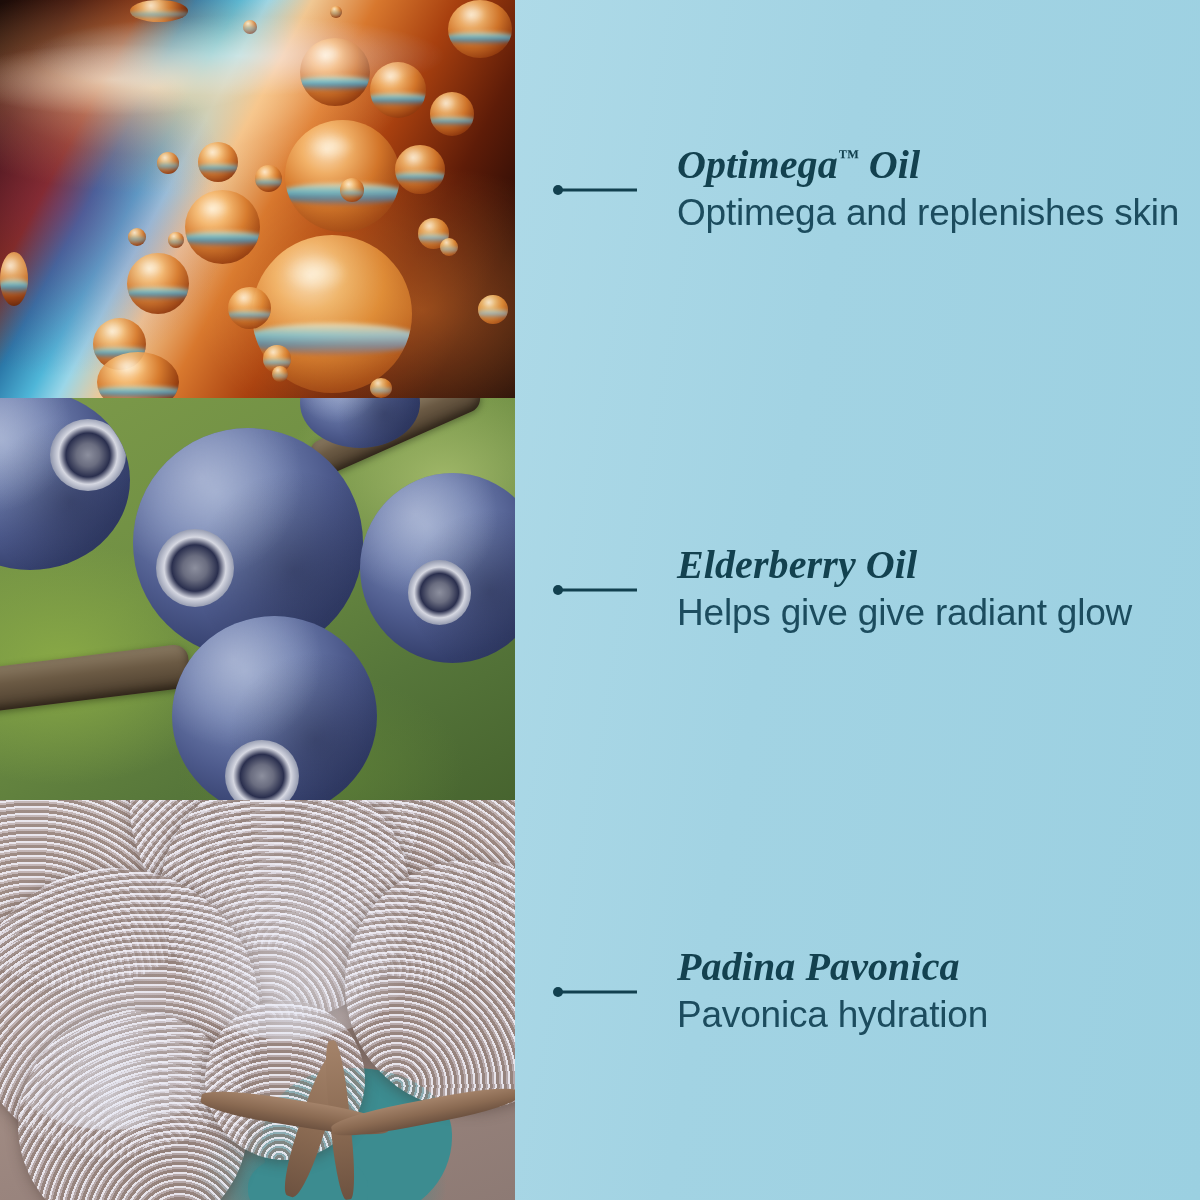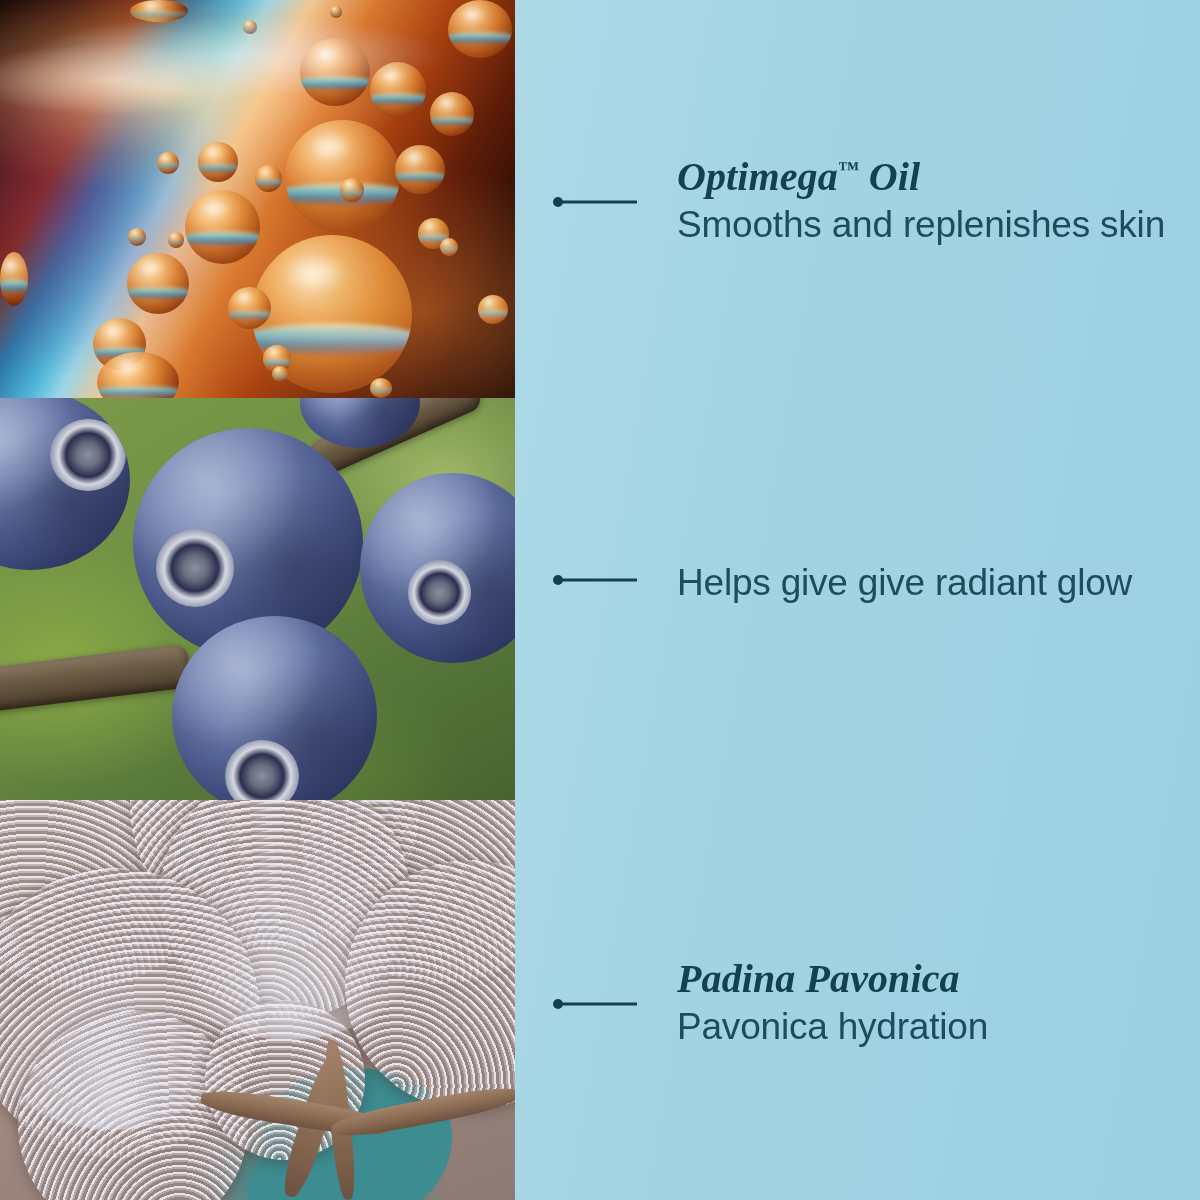--- a/index.html
+++ b/index.html
@@ -177,21 +177,21 @@
   .water {
     position: absolute;
     background: #3c8c90;
     border-radius: 46% 52% 44% 50% / 48% 44% 54% 50%;
   }
 
   
   .text-column {
     position: absolute;
     left: 515px;
-    top: 16px;
+    top: 4px;
     width: 685px;
     height: 888px;
   }
 
   .callout {
     position: absolute;
     left: 0;
     width: 685px;
     display: flex;
     align-items: center;
@@ -353,30 +353,31 @@
 
   <div class="text-column">
 
     <div class="callout callout-1">
       <div class="connector">
         <span class="dot"></span>
         <span class="rule"></span>
       </div>
       <div class="callout-text">
         <div class="ingredient-name"><span>Optimega</span><span class="tm">™</span><span> Oil</span></div>
-        <div class="ingredient-benefit">Smooths and replenishes skin</div>
+        <div class="ingredient-benefit">Optimega and replenishes skin</div>
       </div>
     </div>
 
     <div class="callout callout-2">
       <div class="connector">
         <span class="dot"></span>
         <span class="rule"></span>
       </div>
       <div class="callout-text">
+        <div class="ingredient-name"><span>Elderberry Oil</span><span class="tm"></span><span></span></div>
         <div class="ingredient-benefit">Helps give give radiant glow</div>
       </div>
     </div>
 
     <div class="callout callout-3">
       <div class="connector">
         <span class="dot"></span>
         <span class="rule"></span>
       </div>
       <div class="callout-text">

